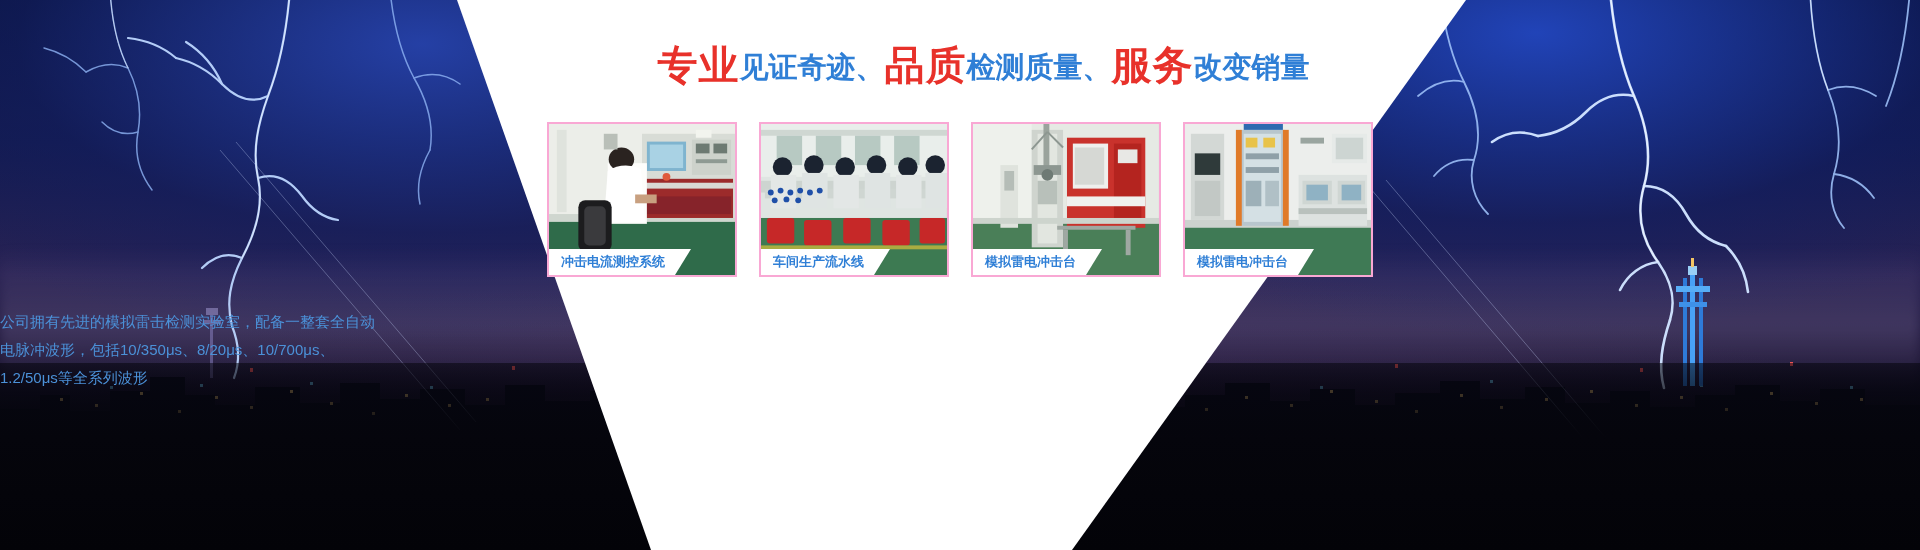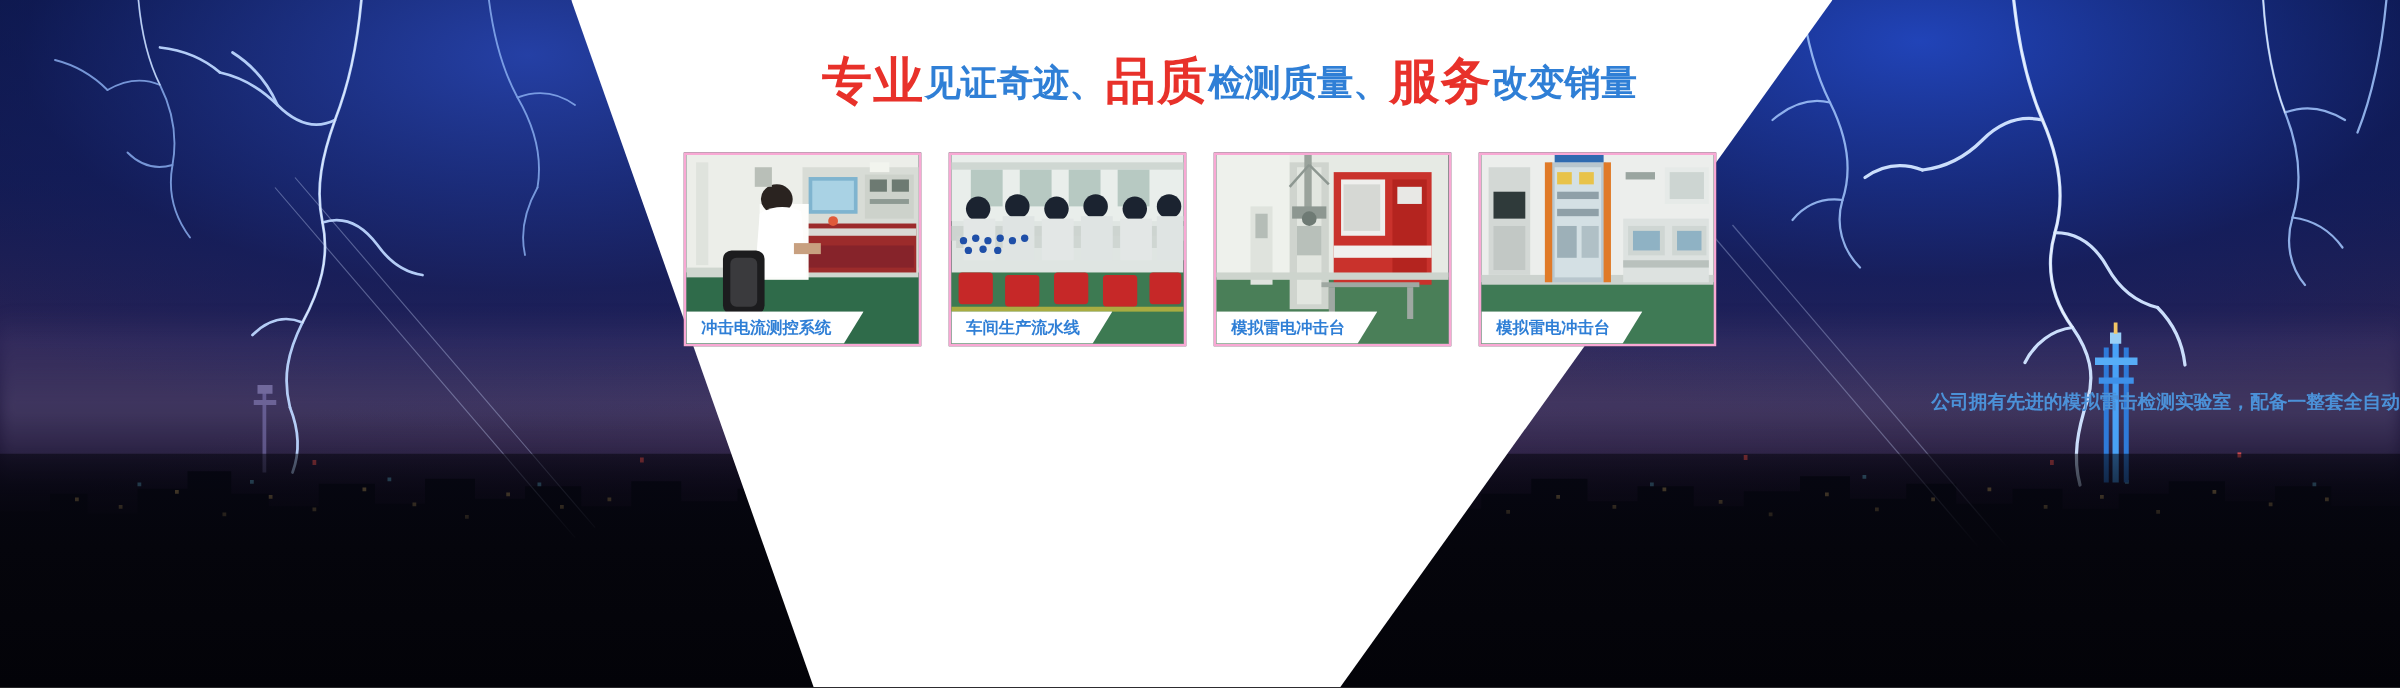--- a/index.html
+++ b/index.html
@@ -69,22 +69,22 @@
     display:flex;align-items:center;
     padding:0 10px 0 12px;
     color:#2f7fd6;font-size:13px;font-weight:700;white-space:nowrap;
     background:#ffffff;
     clip-path:polygon(0 0, 100% 0, calc(100% - 16px) 100%, 0 100%);
     padding-right:26px;
   }
 
   
   .para{
-    position:absolute;top:308px;left:0;right:0;text-align:right;
-    color:#4b91d8;font-size:15px;line-height:28px;font-weight:700;
+    position:absolute;top:308px;left:0;right:0;text-align:left;
+    color:#4b91d8;font-size:15px;line-height:28px;font-weight:400;
   }
   .para div{white-space:nowrap;}
 </style>
 </head>
 <body>
 
 <div class="banner">
 
   <div class="sky"></div>
   <div class="haze"></div>
@@ -387,15 +387,17 @@
         <rect x="154" y="14" width="28" height="22" fill="#cdd5d2"></rect>
         <rect x="60" y="0" width="40" height="6" fill="#2f6bb0"></rect>
       </svg>
       <div class="cap">模拟雷电冲击台</div>
     </div>
 
   </div>
 
   <div class="para">
     <div>公司拥有先进的模拟雷击检测实验室，配备一整套全自动</div>
+    <div>电脉冲波形，包括10/350μs、8/20μs、10/700μs、</div>
+    <div>1.2/50μs等全系列波形</div>
   </div>
 
 </div>
 
 </body></html>

